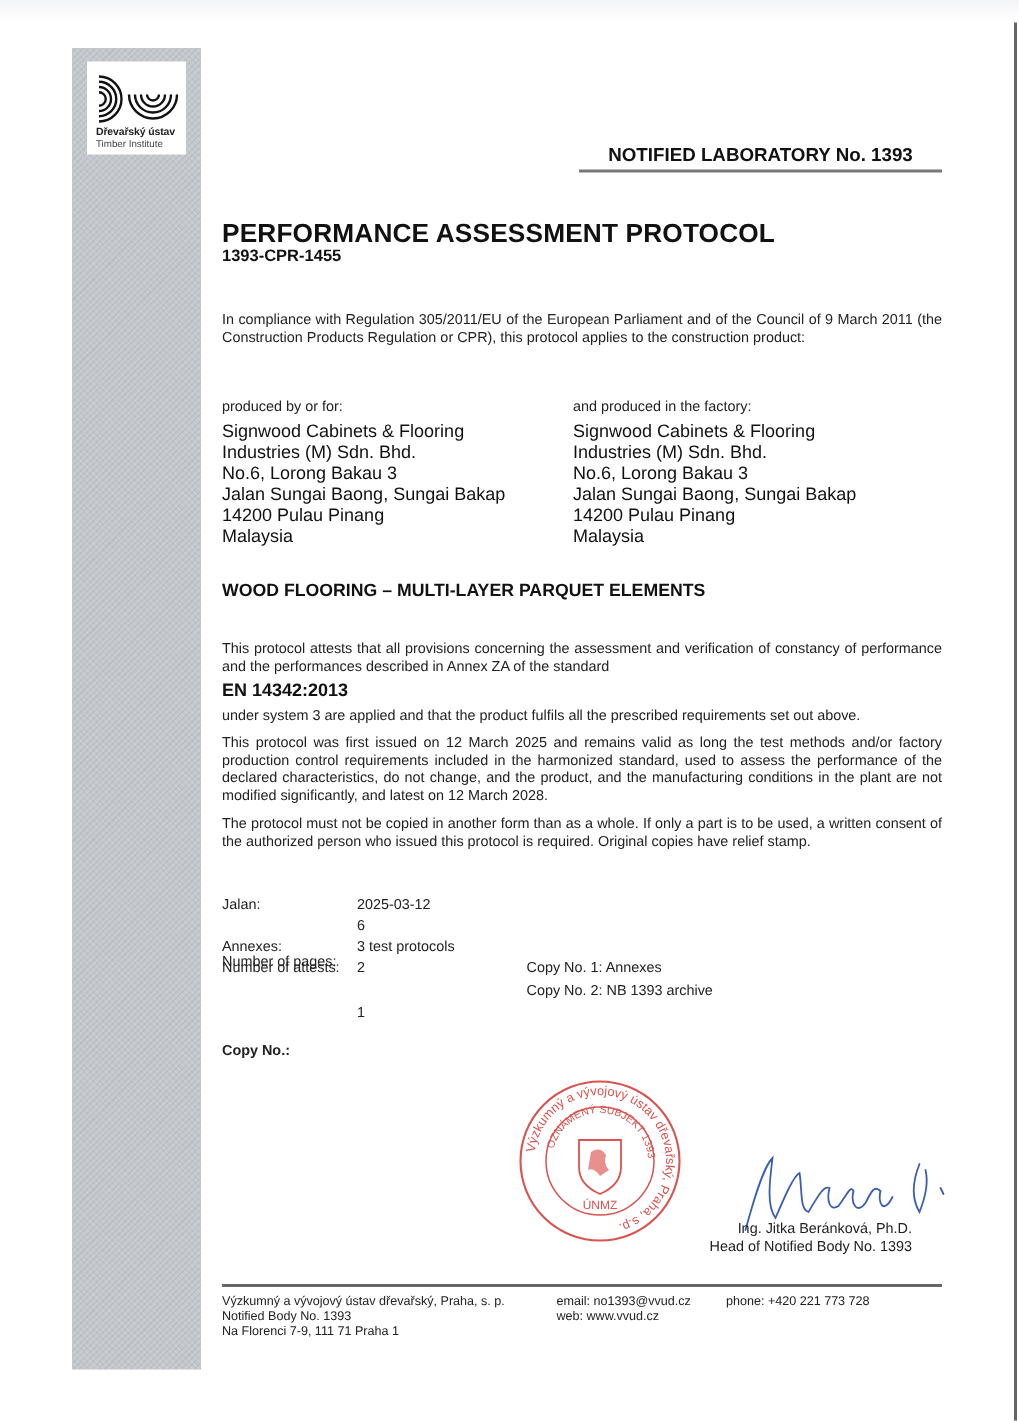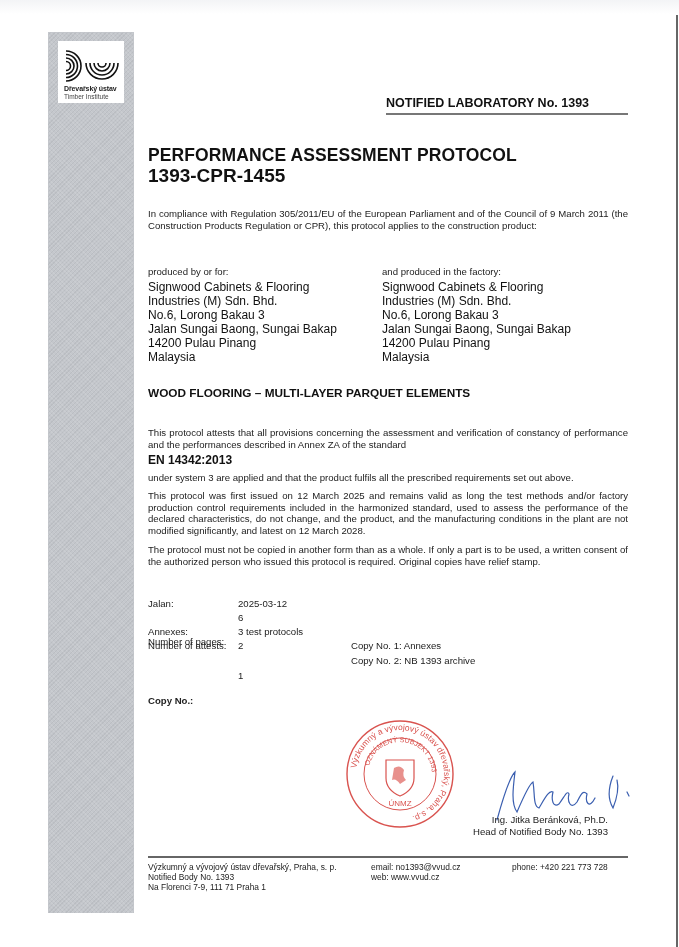--- a/index.html
+++ b/index.html
@@ -16,25 +16,25 @@
       repeating-linear-gradient(45deg, rgba(255,255,255,0.10) 0 1px, transparent 1px 3px),
       repeating-linear-gradient(-45deg, rgba(0,0,0,0.05) 0 1px, transparent 1px 3px);
   }
   .logo-box {
     position:absolute; left:10px; top:9px; width:66px; height:62px; background:#fff;
   }
   .logo-box svg { position:absolute; left:6px; top:8px; }
   .logo-cz { position:absolute; left:6px; top:44px; font-size:7px; font-weight:bold; color:#222; letter-spacing:-0.1px; white-space:nowrap; }
   .logo-en { position:absolute; left:6px; top:52px; font-size:6.5px; color:#444; white-space:nowrap; }
 
-  .lab-header { position:absolute; left:386px; top:96px; width:242px; text-align:left; font-size:12.5px; font-weight:bold; color:#111; }
+  .lab-header { position:absolute; left:386px; top:96px; width:242px; text-align:center; font-size:12.5px; font-weight:bold; color:#111; }
   .lab-line { position:absolute; left:386px; top:113px; width:242px; height:1.5px; background:#777; }
 
   .title { position:absolute; left:148px; top:145px; font-size:17.5px; font-weight:bold; color:#111; letter-spacing:0.1px; }
-  .subtitle { position:absolute; left:148px; top:165px; font-size:19px; font-weight:bold; color:#111; }
+  .subtitle { position:absolute; left:148px; top:165px; font-size:11px; font-weight:bold; color:#111; }
 
   .para { position:absolute; left:148px; width:480px; font-size:9.6px; line-height:11.6px; color:#222; text-align:justify; }
   .label-small { position:absolute; font-size:9.6px; color:#222; }
   .addr { position:absolute; font-size:12px; font-weight:normal; line-height:14px; color:#111; }
   .product { position:absolute; left:148px; top:386px; font-size:11.8px; font-weight:bold; color:#111; }
   .standard { position:absolute; left:148px; top:453px; font-size:12px; font-weight:bold; color:#111; }
 
   .meta-label { position:absolute; left:148px; font-size:9.6px; color:#222; }
   .meta-value { position:absolute; left:238px; font-size:9.6px; color:#222; }
   .copy-note { position:absolute; left:351px; font-size:9.6px; color:#222; }
@@ -156,13 +156,13 @@
 <div class="footer-line"></div>
 <div class="footer-col" style="left:148px;">
   <div>Výzkumný a vývojový ústav dřevařský, Praha, s. p.</div>
   <div>Notified Body No. 1393</div>
   <div>Na Florenci 7-9, 111 71 Praha 1</div>
 </div>
 <div class="footer-col" style="left:371px;">
   <div>email: no1393@vvud.cz</div>
   <div>web: www.vvud.cz</div>
 </div>
-<div class="footer-col" style="left:512px;">phone: +420 221 773 728</div>
+<div class="footer-col" style="left:484px;">phone: +420 221 773 728</div>
 
 </body></html>

